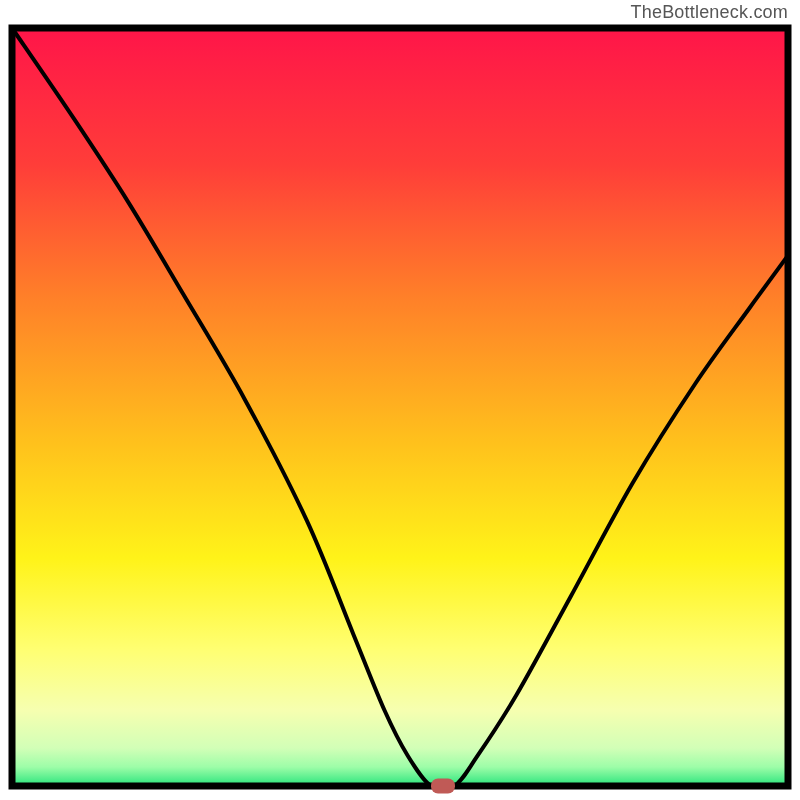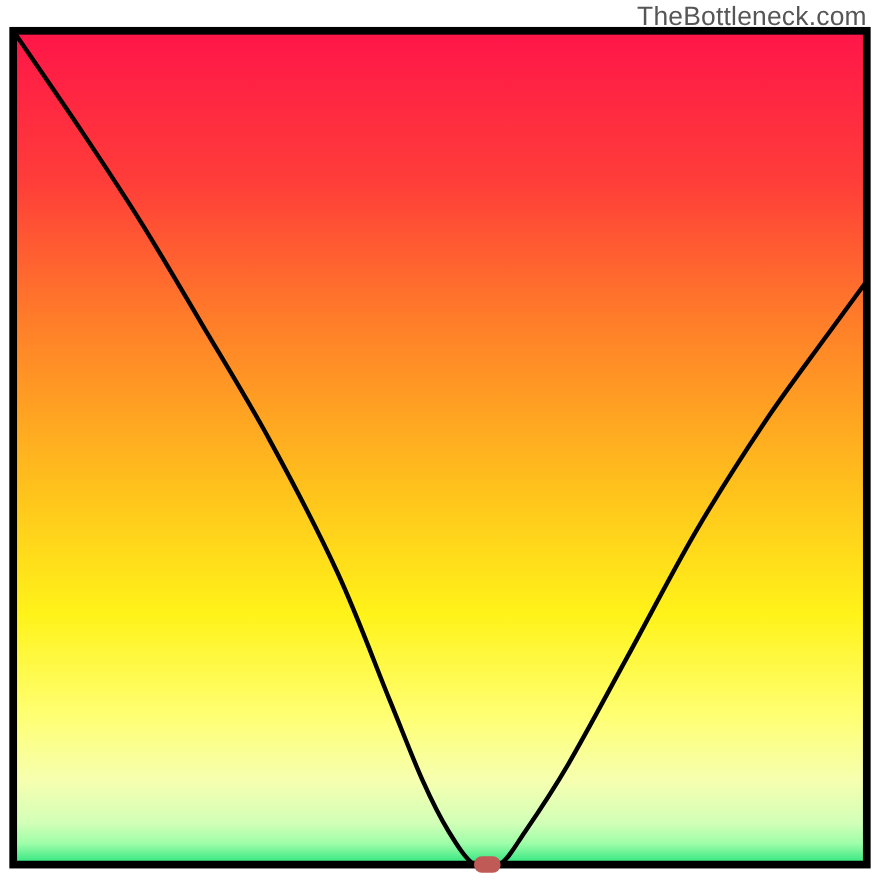--- a/index.html
+++ b/index.html
@@ -13,21 +13,21 @@
   .stage {
     position: relative;
     width: 800px;
     height: 800px;
   }
   .attribution {
     position: absolute;
     top: 2px;
     right: 12px;
     font-family: Arial, Helvetica, sans-serif;
-    font-size: 24px;
+    font-size: 18px;
     color: #565656;
     letter-spacing: 0.2px;
   }
   svg.chart {
     position: absolute;
     left: 0;
     top: 0;
   }
   .marker {
     position: absolute;

